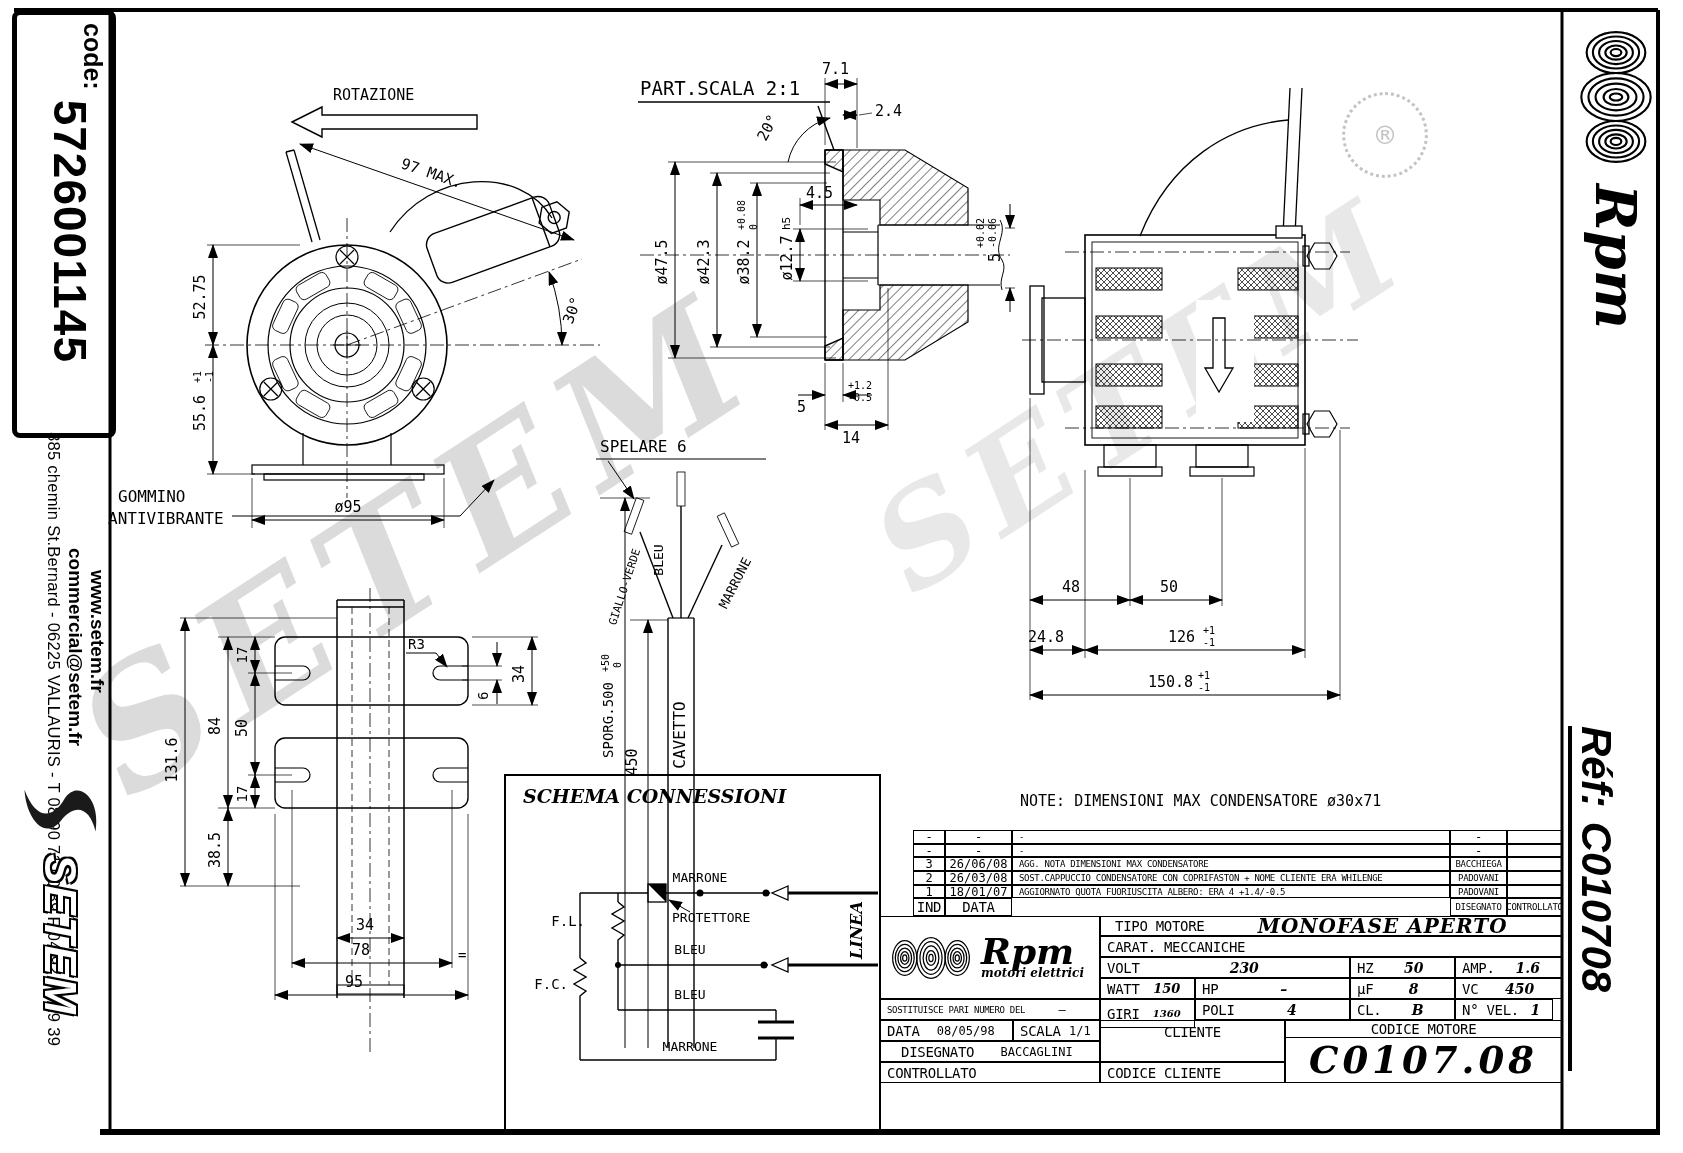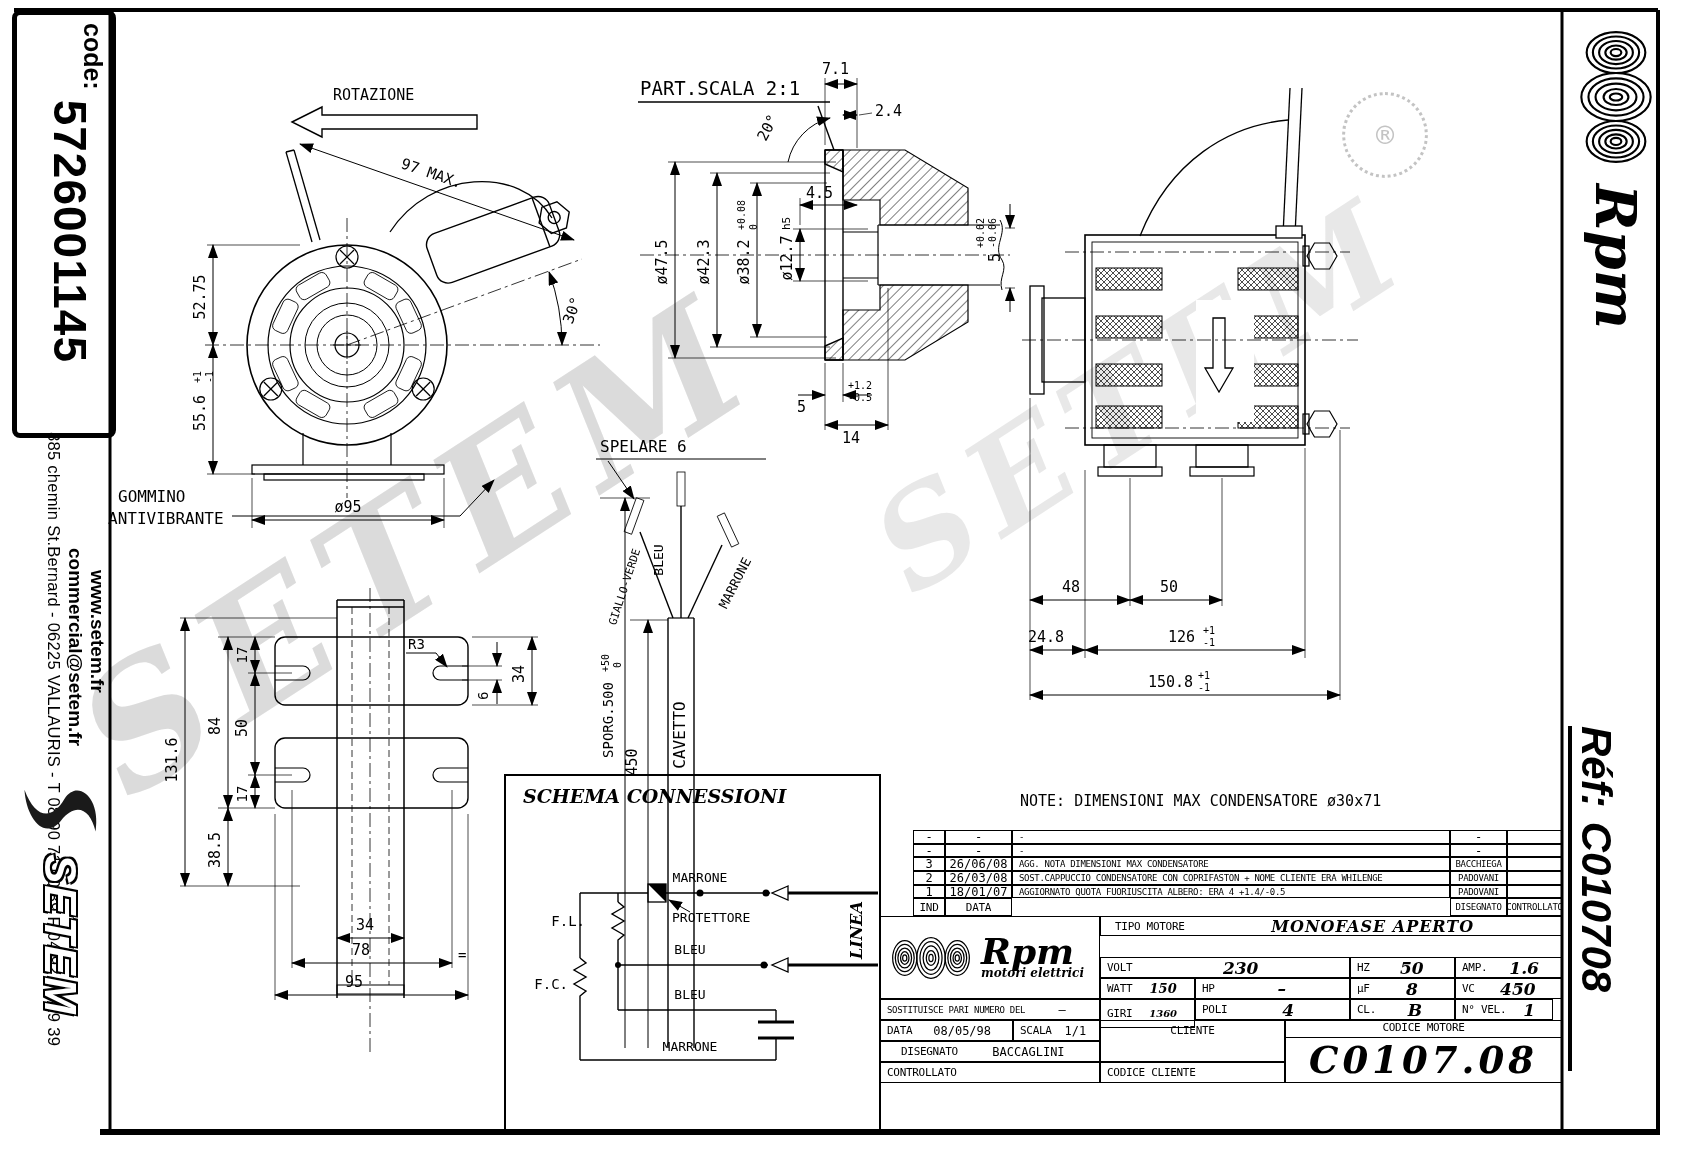--- a/index.html
+++ b/index.html
@@ -39,33 +39,33 @@
   
   .wm{position:absolute;font-family:"DejaVu Serif",serif;font-weight:bold;font-style:italic;
       color:#b9b9b9;pointer-events:none;white-space:nowrap}
   .wm1{left:150px;top:640px;font-size:165px;letter-spacing:18px;opacity:.5;transform:rotate(-33deg);transform-origin:0 100%}
   .wm2{left:930px;top:470px;font-size:130px;letter-spacing:14px;opacity:.32;transform:rotate(-33deg);transform-origin:0 100%}
   .wmreg{left:1342px;top:92px;width:80px;height:80px;border:3px dotted #b5b5b5;border-radius:50%;
          color:#b5b5b5;font-size:30px;display:flex;align-items:center;justify-content:center;opacity:.8}
   
   .cell{position:absolute;border:1.5px solid #000;box-sizing:border-box;display:flex;
         align-items:center;overflow:hidden;background:transparent}
-  .lbl{font-size:11px;letter-spacing:-.3px;margin-left:6px;white-space:nowrap}
+  .lbl{font-size:14px;letter-spacing:-.3px;margin-left:6px;white-space:nowrap}
   .lbl.sm{font-size:9px}
-  .val{font-family:"DejaVu Serif",serif;font-style:italic;font-weight:bold;font-size:17px;
+  .val{font-family:"DejaVu Serif",serif;font-style:italic;font-weight:bold;font-size:14px;
        flex:1;text-align:center;white-space:nowrap}
   .val.plain{font-family:"DejaVu Sans Mono",monospace;font-style:normal;font-weight:normal;font-size:12px}
   .rev{font-size:10px}
   .rev span{display:block;white-space:nowrap}
   .center{justify-content:center}
   .tb-rpm{font-family:"DejaVu Serif",serif;font-style:italic;font-weight:bold;font-size:36px;line-height:30px}
   .tb-tag{font-family:"DejaVu Serif",serif;font-style:italic;font-weight:bold;font-size:12px}
   .big-code{font-family:"DejaVu Serif",serif;font-style:italic;font-weight:bold;font-size:37px;
             letter-spacing:4px;flex:1;text-align:center}
-  .tipo-val{font-family:"DejaVu Serif",serif;font-style:italic;font-weight:bold;font-size:16px;
+  .tipo-val{font-family:"DejaVu Serif",serif;font-style:italic;font-weight:bold;font-size:20px;
             letter-spacing:1px;flex:1;text-align:center}
   
   svg.draw{position:absolute;left:0;top:0}
   svg text{font-family:"DejaVu Sans Mono",monospace;fill:#000}
   .dt{font-size:15px}
   .dts{font-size:14px}
   .tol{font-size:10px}
   .ln{stroke:#000;fill:none}
   .ext{stroke:#000;stroke-width:.7;fill:none}
   .cl{stroke:#000;stroke-width:.8;fill:none;stroke-dasharray:14 4 3 4}
@@ -694,20 +694,23 @@
       <span class="val plain">BACCAGLINI</span>
   </div>
   <div class="cell" style="left:880px;top:1062px;width:220px;height:21px">
     <span class="lbl">CONTROLLATO</span>
   </div>
 
   <div class="cell" style="left:1100px;top:916px;width:462px;height:20px">
     <span class="lbl" style="margin-left:14px">TIPO MOTORE</span>
     <span class="tipo-val">MONOFASE APERTO</span>
   </div>
+  <div class="cell" style="left:1100px;top:936px;width:462px;height:21px">
+    <span class="lbl">CARAT. MECCANICHE</span>
+  </div>
 
   <div class="cell" style="left:1100px;top:957px;width:250px;height:21px">
     <span class="lbl">VOLT</span>
       <span class="val">230</span>
   </div>
   <div class="cell" style="left:1350px;top:957px;width:105px;height:21px">
     <span class="lbl">HZ</span>
       <span class="val">50</span>
   </div>
   <div class="cell" style="left:1455px;top:957px;width:107px;height:21px">

